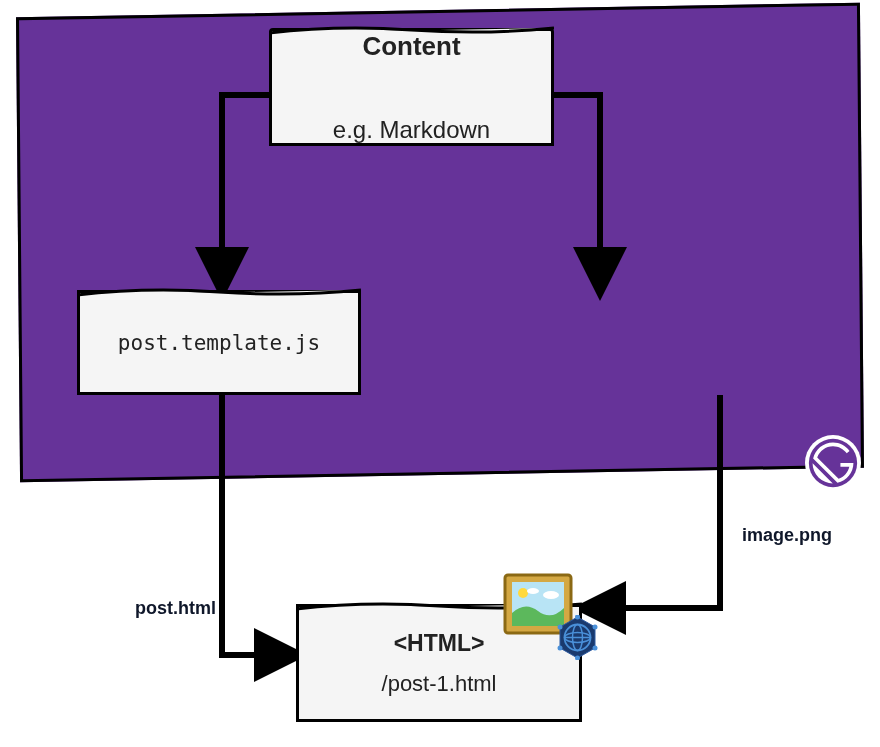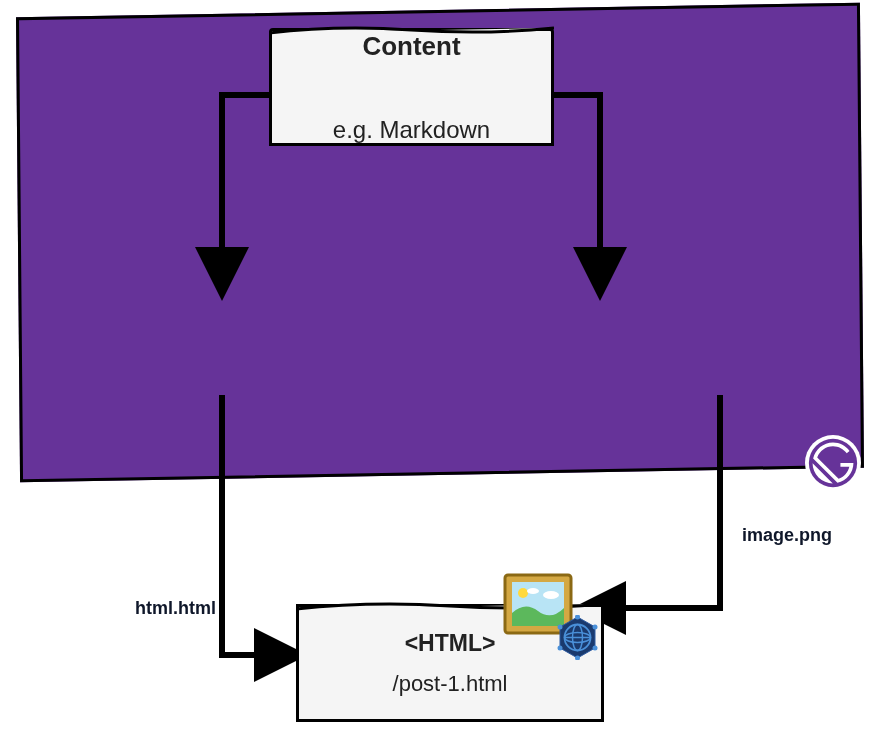--- a/index.html
+++ b/index.html
@@ -66,21 +66,21 @@
       height: 105px;
     }
     .mono {
       font-family: 'Menlo', 'Consolas', monospace;
       font-size: 21px;
       color: #222;
     }
     .output-box {
       left: 296px;
       top: 604px;
-      width: 308px;
+      width: 286px;
       height: 118px;
     }
     .html-title {
       font-weight: 700;
       font-size: 23px;
       color: #222;
       font-family: -apple-system, sans-serif;
     }
     .html-path {
       font-size: 22px;
@@ -154,31 +154,37 @@
   </svg>
 
   <div class="box content-box">
     <svg style="position:absolute;top:-6px;left:-3px;width:calc(100% + 6px);height:14px" viewBox="0 0 290 14" preserveAspectRatio="none">
         <path d="M 0 8 Q 70 0 145 5 Q 220 10 290 3" stroke="#000" stroke-width="3" fill="#f5f5f5"></path>
       </svg>
     <div class="content-title">Content</div>
     <div class="content-sub">e.g. Markdown</div>
   </div>
 
+  <div class="box template-left">
+    <svg style="position:absolute;top:-6px;left:-3px;width:calc(100% + 6px);height:14px" viewBox="0 0 290 14" preserveAspectRatio="none">
+        <path d="M 0 8 Q 70 0 145 5 Q 220 10 290 3" stroke="#000" stroke-width="3" fill="#f5f5f5"></path>
+      </svg>
+    <div class="mono">post.template.js</div>
+  </div>
 
 
   <div class="box output-box">
     <svg style="position:absolute;top:-6px;left:-3px;width:calc(100% + 6px);height:14px" viewBox="0 0 268 14" preserveAspectRatio="none">
         <path d="M 0 8 Q 65 0 134 5 Q 200 10 268 3" stroke="#000" stroke-width="3" fill="#f5f5f5"></path>
       </svg>
     <div class="html-title">&lt;HTML&gt;</div>
     <div class="html-path">/post-1.html</div>
   </div>
 
-  <div class="arrow-label" style="left:135px;top:598px">html.html</div>
+  <div class="arrow-label" style="left:135px;top:598px">post.html</div>
   <div class="arrow-label" style="left:742px;top:525px">image.png</div>
 
   <div class="gatsby-logo">
     <svg viewBox="0 0 28 28">
       <circle cx="14" cy="14" r="14" fill="#fff"></circle>
       <circle cx="14" cy="14" r="13" fill="#663399"></circle>
       <path d="M6.2 21.8C4.1 19.7 3 16.9 3 14.2L13.9 25C11.1 24.9 8.3 23.9 6.2 21.8M16.4 24.7L3.3 11.6C4.4 6.7 8.8 3 14 3C17.7 3 20.9 4.8 22.9 7.5L21.4 8.8C19.7 6.5 17 5 14 5C10.1 5 6.8 7.5 5.5 11L17 22.5C19.9 21.5 22.1 19 22.8 16H18V14H25C25 19.2 21.3 23.6 16.4 24.7" fill="#fff"></path>
     </svg>
   </div>
 

